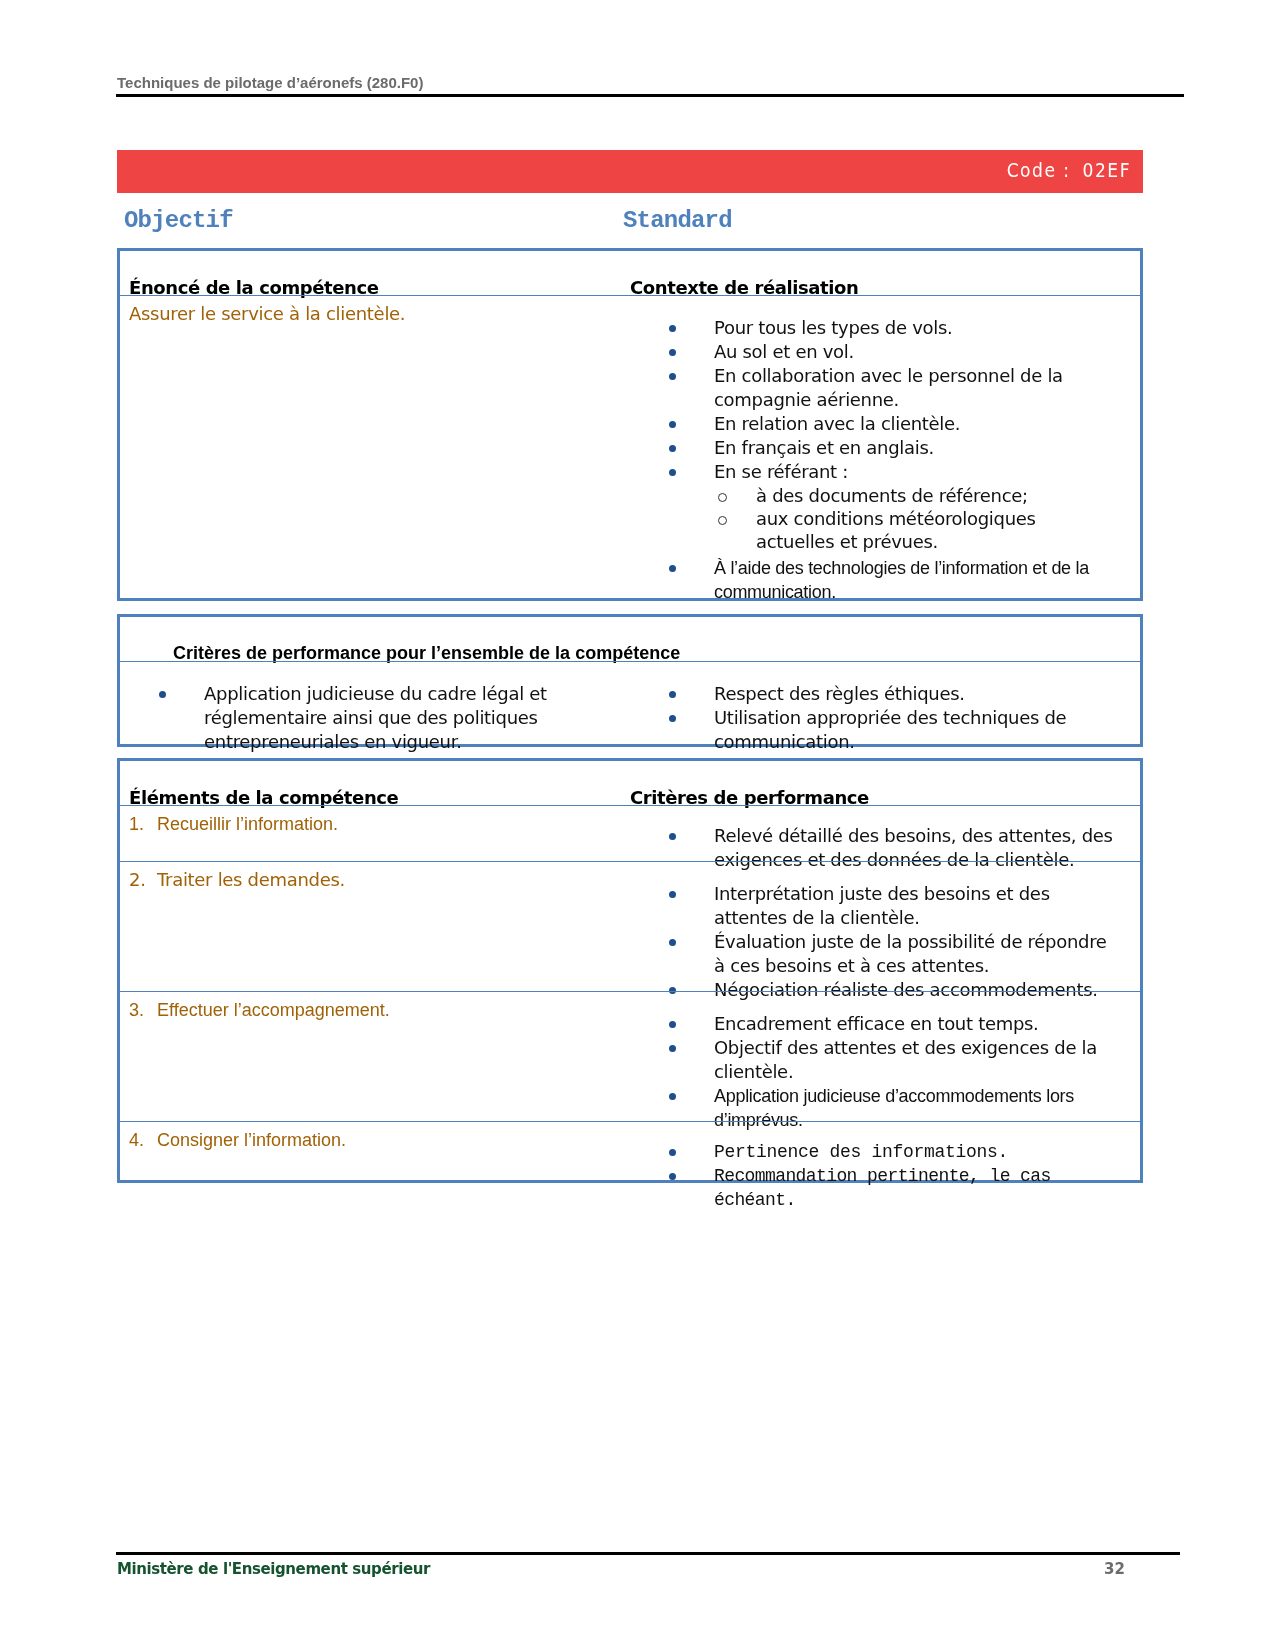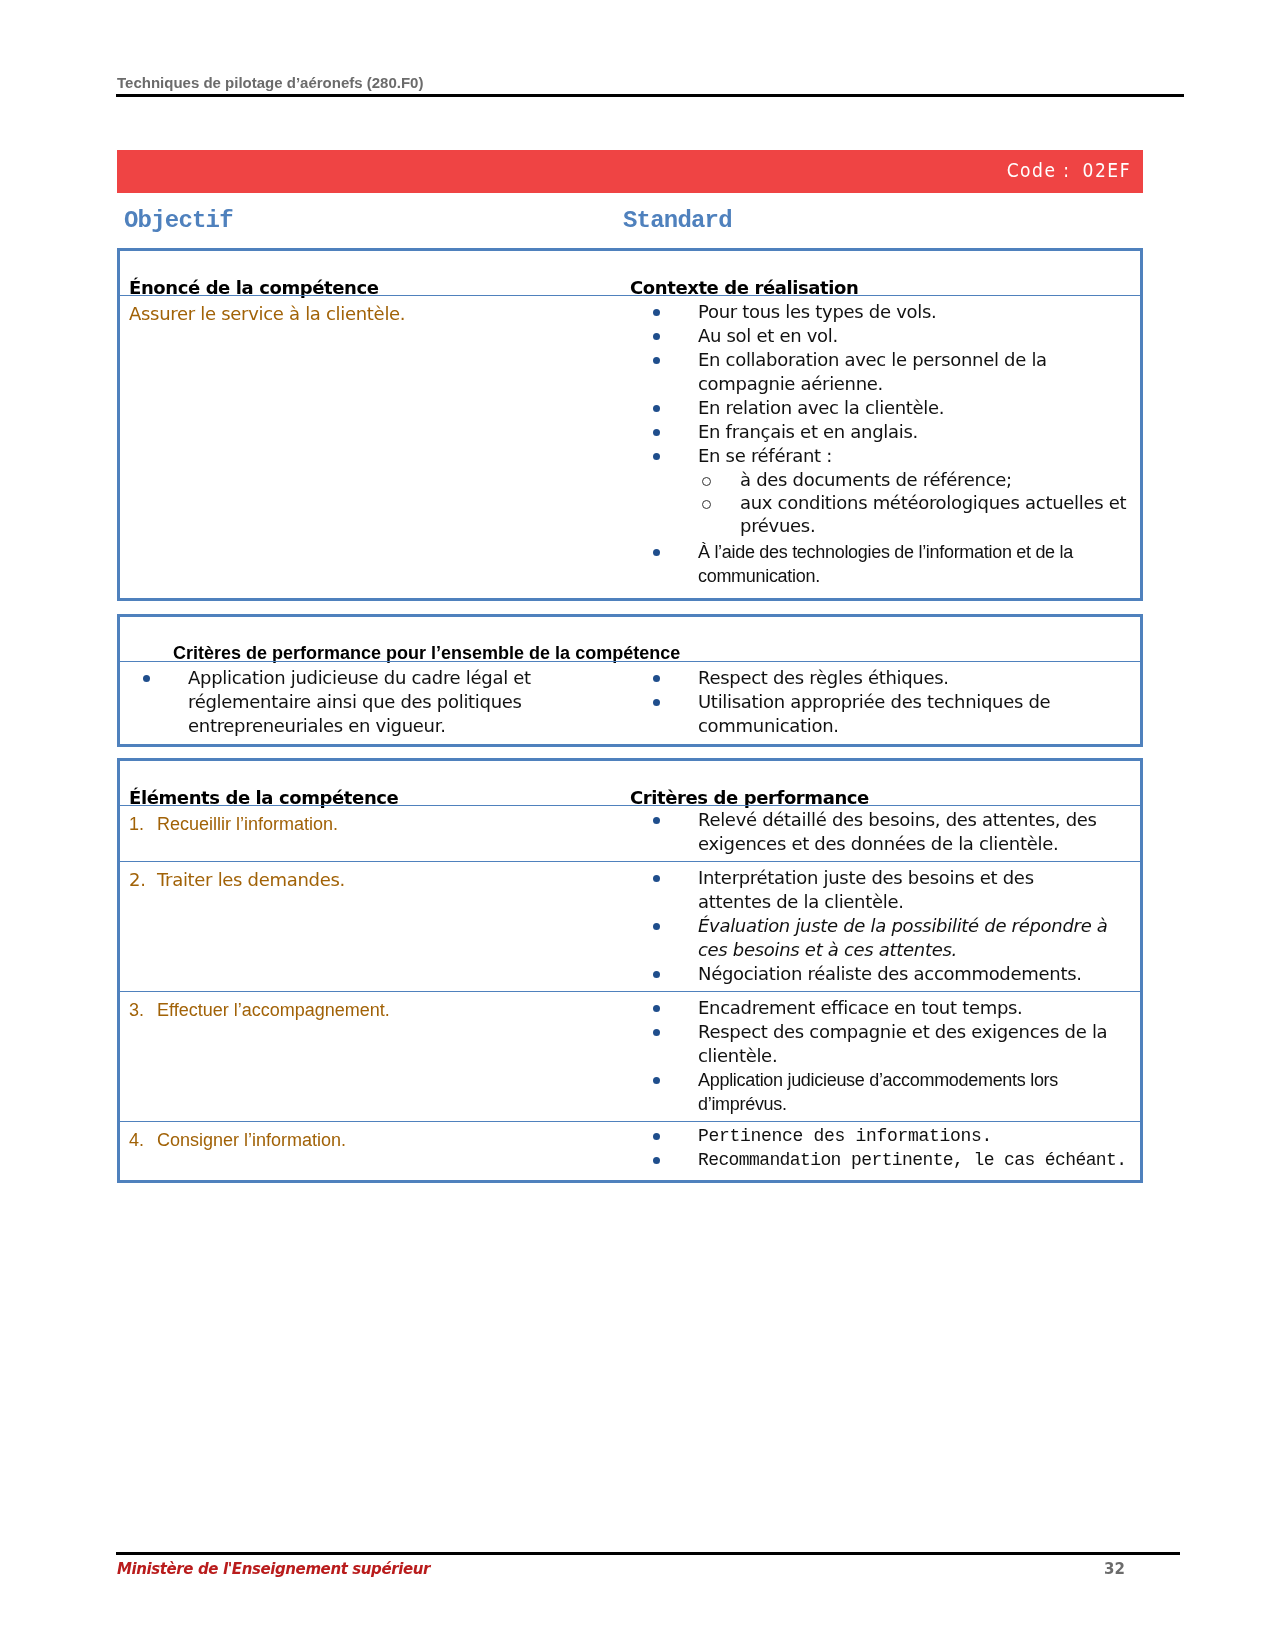--- a/index.html
+++ b/index.html
@@ -21,36 +21,36 @@
 
   .box { position: absolute; left: 117px; width: 1020px; border: 3px solid #4f81bd; background: #fff; }
   .row { position: relative; border-top: 1.5px solid #4f81bd; display: flex; }
   .row.first { border-top: none; }
   .cell-l { width: 510px; padding: 0 0 0 9px; box-sizing: border-box; }
   .cell-r { flex: 1; padding: 0 0 0 0; box-sizing: border-box; }
   .th { font-weight: bold; font-size: 18px; letter-spacing: -0.4px; color: #000; margin-top: 28px; }
   .td { font-size: 18px; letter-spacing: -0.3px; color: #a16207; line-height: 24px; }
   .arial { font-family: "Liberation Sans", sans-serif; letter-spacing: 0; }
 
-  ul.bl { list-style: none; margin: 0; padding: 0; }
+  ul.bl { list-style: none; margin: 16px; padding: 0; }
   ul.bl > li { position: relative; padding-left: 68px; font-size: 18px; line-height: 24px;
                letter-spacing: -0.3px; }
   ul.bl > li > .dot { position: absolute; left: 23px; top: 9px; width: 7px; height: 7px;
                       border-radius: 50%; background: #1f4e8c; }
   ul.sub { list-style: none; margin: 0; padding: 0; }
   ul.sub > li { position: relative; padding-left: 42px; font-size: 18px; line-height: 23px;
                 letter-spacing: -0.3px; }
   ul.sub > li > .circ { position: absolute; left: 4px; top: 9px; width: 7px; height: 7px;
                         border: 1.3px solid #333; border-radius: 50%; }
 
   .num { display: inline-block; width: 28px; }
 
   .ftr-rule { left: 116px; top: 1552px; width: 1064px; height: 3px; background: #000; }
-  .ftr-left { left: 117px; top: 1560px; font-size: 15px; font-weight: bold; color: #b91c1c;
-              letter-spacing: -0.4px; font-style: italic; }
+  .ftr-left { left: 117px; top: 1560px; font-size: 15px; font-weight: bold; color: #14532d;
+              letter-spacing: -0.4px; }
   .ftr-right { left: 1104px; top: 1560px; font-size: 15px; font-weight: bold; color: #6b6b6b; }
 </style>
 </head>
 <body>
 
 <div class="abs hdr-title">Techniques de pilotage d’aéronefs (280.F0)</div>
 <div class="abs hdr-rule"></div>
 
 <div class="abs code-bar">
   <div class="code-text">
@@ -119,32 +119,32 @@
         <li style="padding-right:6px;"><span class="dot"></span><span>Relevé détaillé des besoins, des attentes, des exigences et des données de la clientèle.</span></li>
       </ul>
     </div>
   </div>
 
   <div class="row" style="height:129px;">
     <div class="cell-l td" style="padding-top:6px;"><span class="num">2.</span><span>Traiter les demandes.</span></div>
     <div class="cell-r" style="padding-top:4px;">
       <ul class="bl">
         <li style="padding-right:60px;"><span class="dot"></span><span>Interprétation juste des besoins et des attentes de la clientèle.</span></li>
-        <li style="padding-right:12px;font-style:italic;"><span class="dot"></span><span>Évaluation juste de la possibilité de répondre à ces besoins et à ces attentes.</span></li>
+        <li style="padding-right:12px;"><span class="dot"></span><span>Évaluation juste de la possibilité de répondre à ces besoins et à ces attentes.</span></li>
         <li><span class="dot"></span><span>Négociation réaliste des accommodements.</span></li>
       </ul>
     </div>
   </div>
 
   <div class="row" style="height:129px;">
     <div class="cell-l td arial" style="padding-top:6px;"><span class="num">3.</span><span>Effectuer l’accompagnement.</span></div>
     <div class="cell-r" style="padding-top:4px;">
       <ul class="bl">
         <li><span class="dot"></span><span>Encadrement efficace en tout temps.</span></li>
-        <li style="padding-right:14px;"><span class="dot"></span><span>Respect des compagnie et des exigences de la clientèle.</span></li>
+        <li style="padding-right:14px;"><span class="dot"></span><span>Objectif des attentes et des exigences de la clientèle.</span></li>
         <li class="arial" style="padding-right:30px;"><span class="dot"></span><span>Application judicieuse d’accommodements lors d’imprévus.</span></li>
       </ul>
     </div>
   </div>
 
   <div class="row" style="height:58px;">
     <div class="cell-l td arial" style="padding-top:6px;"><span class="num">4.</span><span>Consigner l’information.</span></div>
     <div class="cell-r" style="padding-top:2px;font-family:Liberation Mono, monospace;">
       <ul class="bl">
         <li><span class="dot"></span><span>Pertinence des informations.</span></li>

